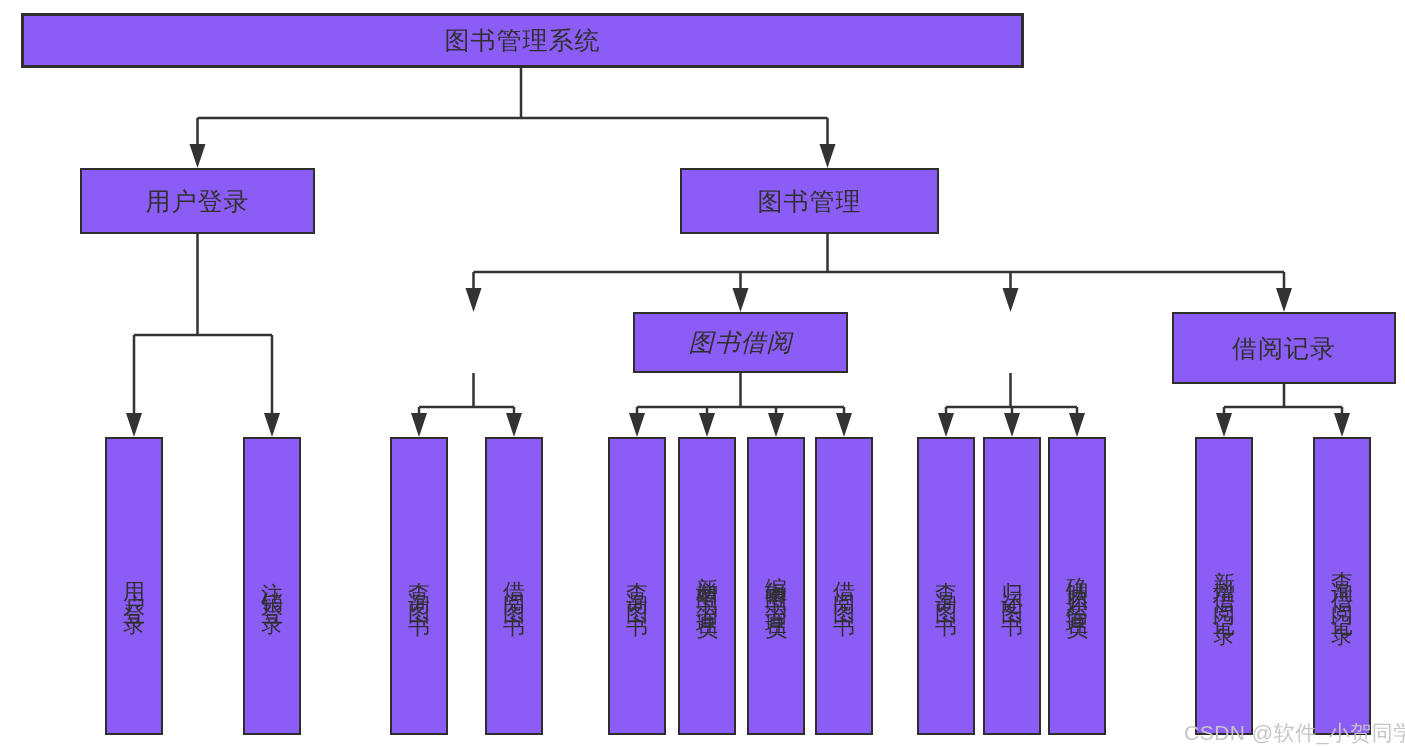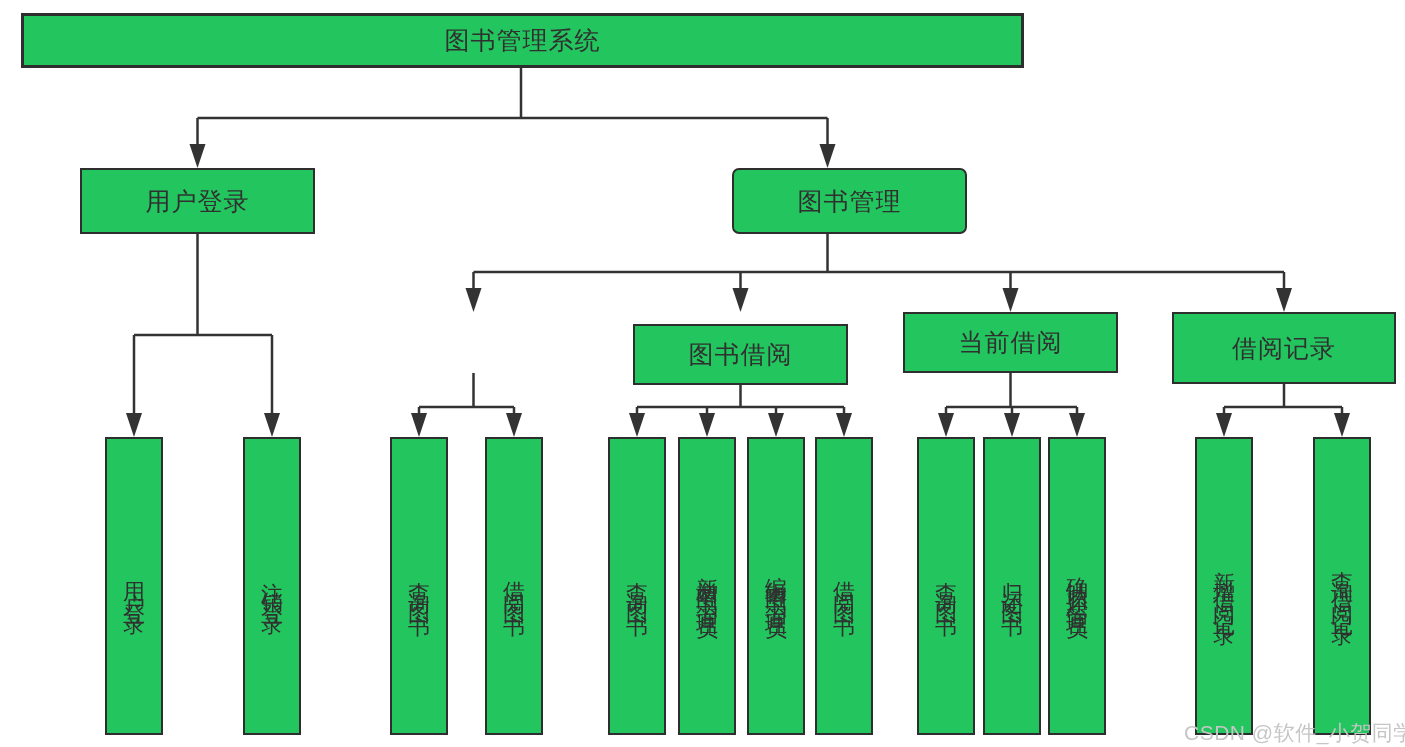--- a/index.html
+++ b/index.html
@@ -10,21 +10,21 @@
     font-family:"Liberation Sans","DejaVu Sans",sans-serif;
     color:#303030;
     overflow:hidden;
   }
   .wires{position:absolute;left:0;top:0;width:1405px;height:747px;}
   .wires line, .wires polyline{stroke:#333333;stroke-width:2.5;fill:none;}
   .wires polygon{fill:#333333;stroke:none;}
   .box{
     position:absolute;
     box-sizing:border-box;
-    background:#22c55e;
+    background:#8b5cf6;
     border:2.5px solid #2e2e2e;
     display:flex;align-items:center;justify-content:center;
     text-align:center;
   }
   .box-h{font-size:25px;letter-spacing:1px;}
   .box-root{border-width:3px;}
   .box-v{
     width:58px;height:298px;top:437px;
     border-width:2px;
     writing-mode:vertical-rl;
@@ -119,24 +119,23 @@
       <line x1="1224" y1="407" x2="1224" y2="415"></line>
       <polygon points="1216,413 1232,413 1224,437"></polygon>
       <line x1="1342" y1="407" x2="1342" y2="415"></line>
       <polygon points="1334,413 1350,413 1342,437"></polygon>
     </g>
   </svg>
 
   <div class="box box-h box-root" style="left:21px;top:13px;width:1003px;height:55px;">图书管理系统</div>
 
   <div class="box box-h" style="left:80px;top:168px;width:235px;height:66px;">用户登录</div>
-  <div class="box box-h" style="left:732px;top:168px;width:235px;height:66px;border-radius:7px;">图书管理</div>
+  <div class="box box-h" style="left:680px;top:168px;width:259px;height:66px;">图书管理</div>
 
-  <div class="box box-h" style="left:633px;top:324px;width:215px;height:61px;">图书借阅</div>
-  <div class="box box-h" style="left:903px;top:312px;width:215px;height:61px;">当前借阅</div>
+  <div class="box box-h" style="left:633px;top:312px;width:215px;height:61px;font-style:italic;">图书借阅</div>
   <div class="box box-h" style="left:1172px;top:312px;width:224px;height:72px;">借阅记录</div>
 
   <div class="box box-v" style="left:105px;">用户登录</div>
   <div class="box box-v" style="left:243px;">注销登录</div>
 
   <div class="box box-v" style="left:390px;">查询图书</div>
   <div class="box box-v" style="left:485px;">借阅图书</div>
 
   <div class="box box-v" style="left:608px;">查询图书</div>
   <div class="box box-v tight" style="left:678px;">新增图书（管理员）</div>

